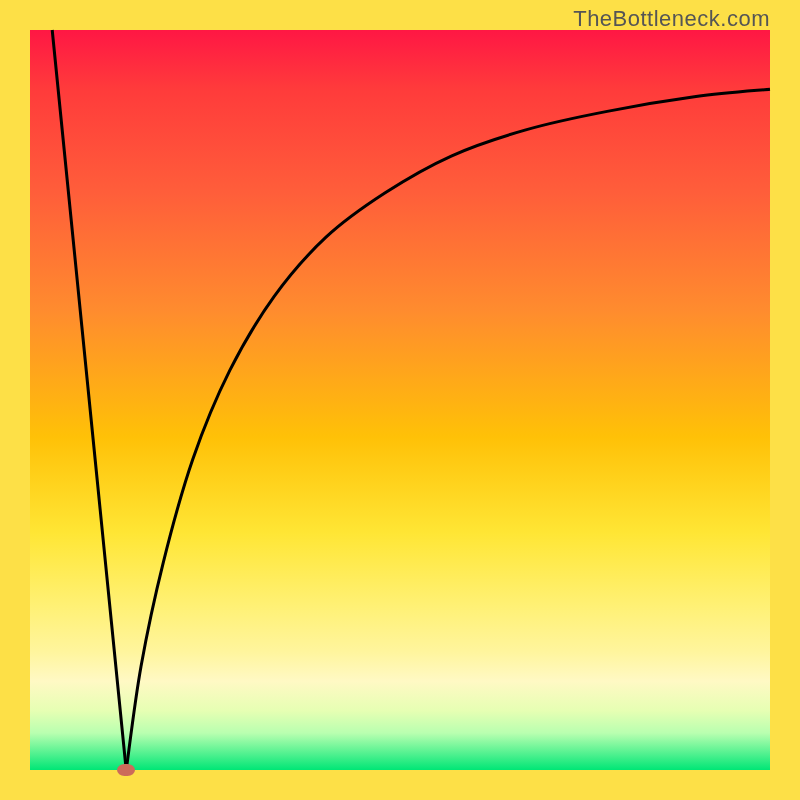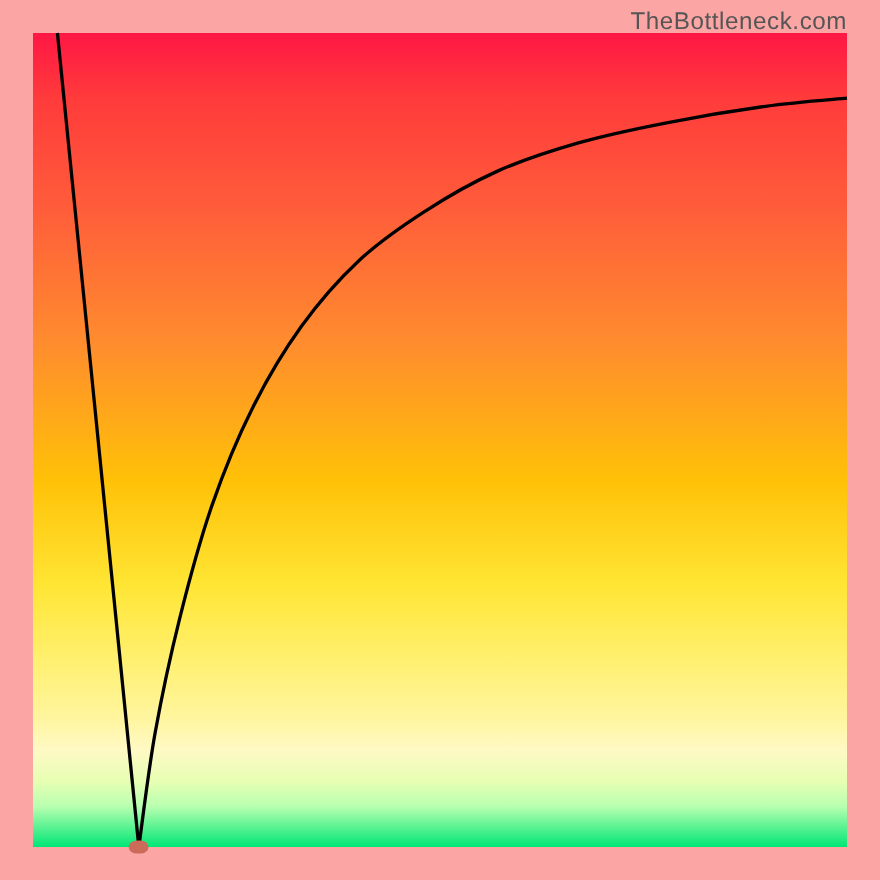--- a/index.html
+++ b/index.html
@@ -8,21 +8,21 @@
     width: 800px;
     height: 800px;
     overflow: hidden;
     background: #000;
     font-family: Arial, Helvetica, sans-serif;
   }
   .canvas-wrap {
     position: relative;
     width: 800px;
     height: 800px;
-    background: #fca5a5;
+    background: #fde047;
   }
   .plot-area {
     position: absolute;
     left: 30px;
     top: 30px;
     width: 740px;
     height: 740px;
     background: linear-gradient(
       to bottom,
       #ff1744 0%,

